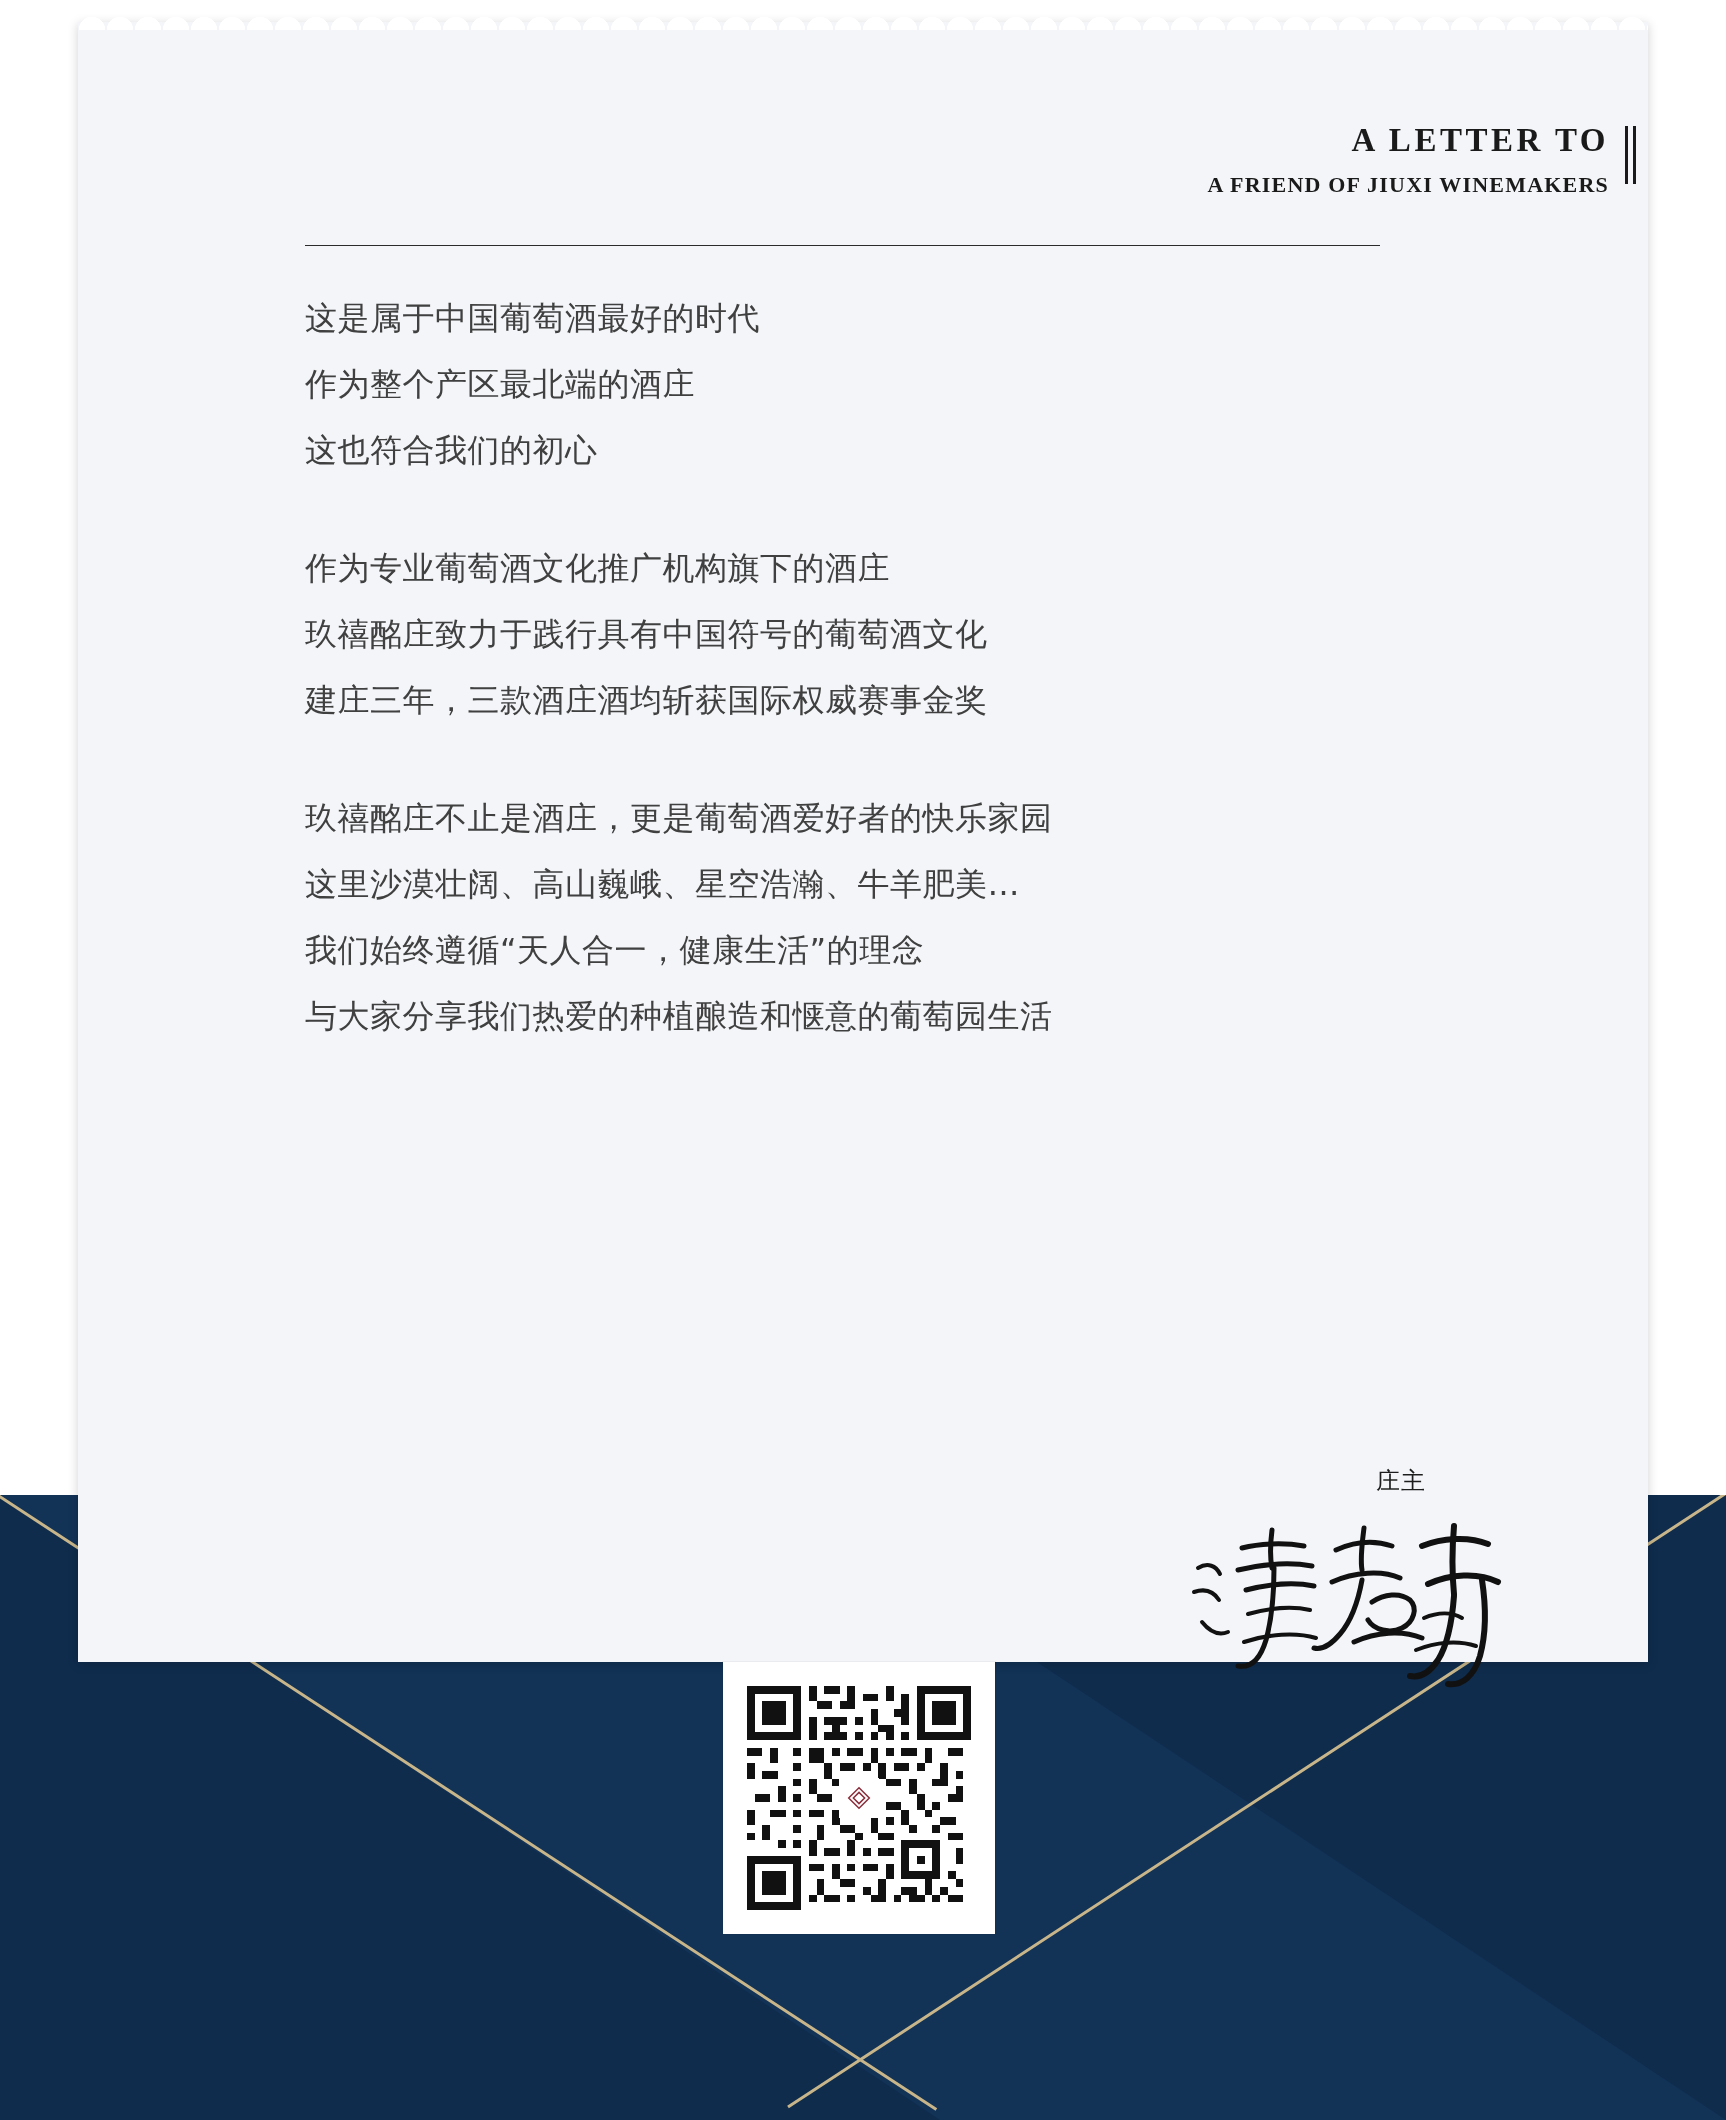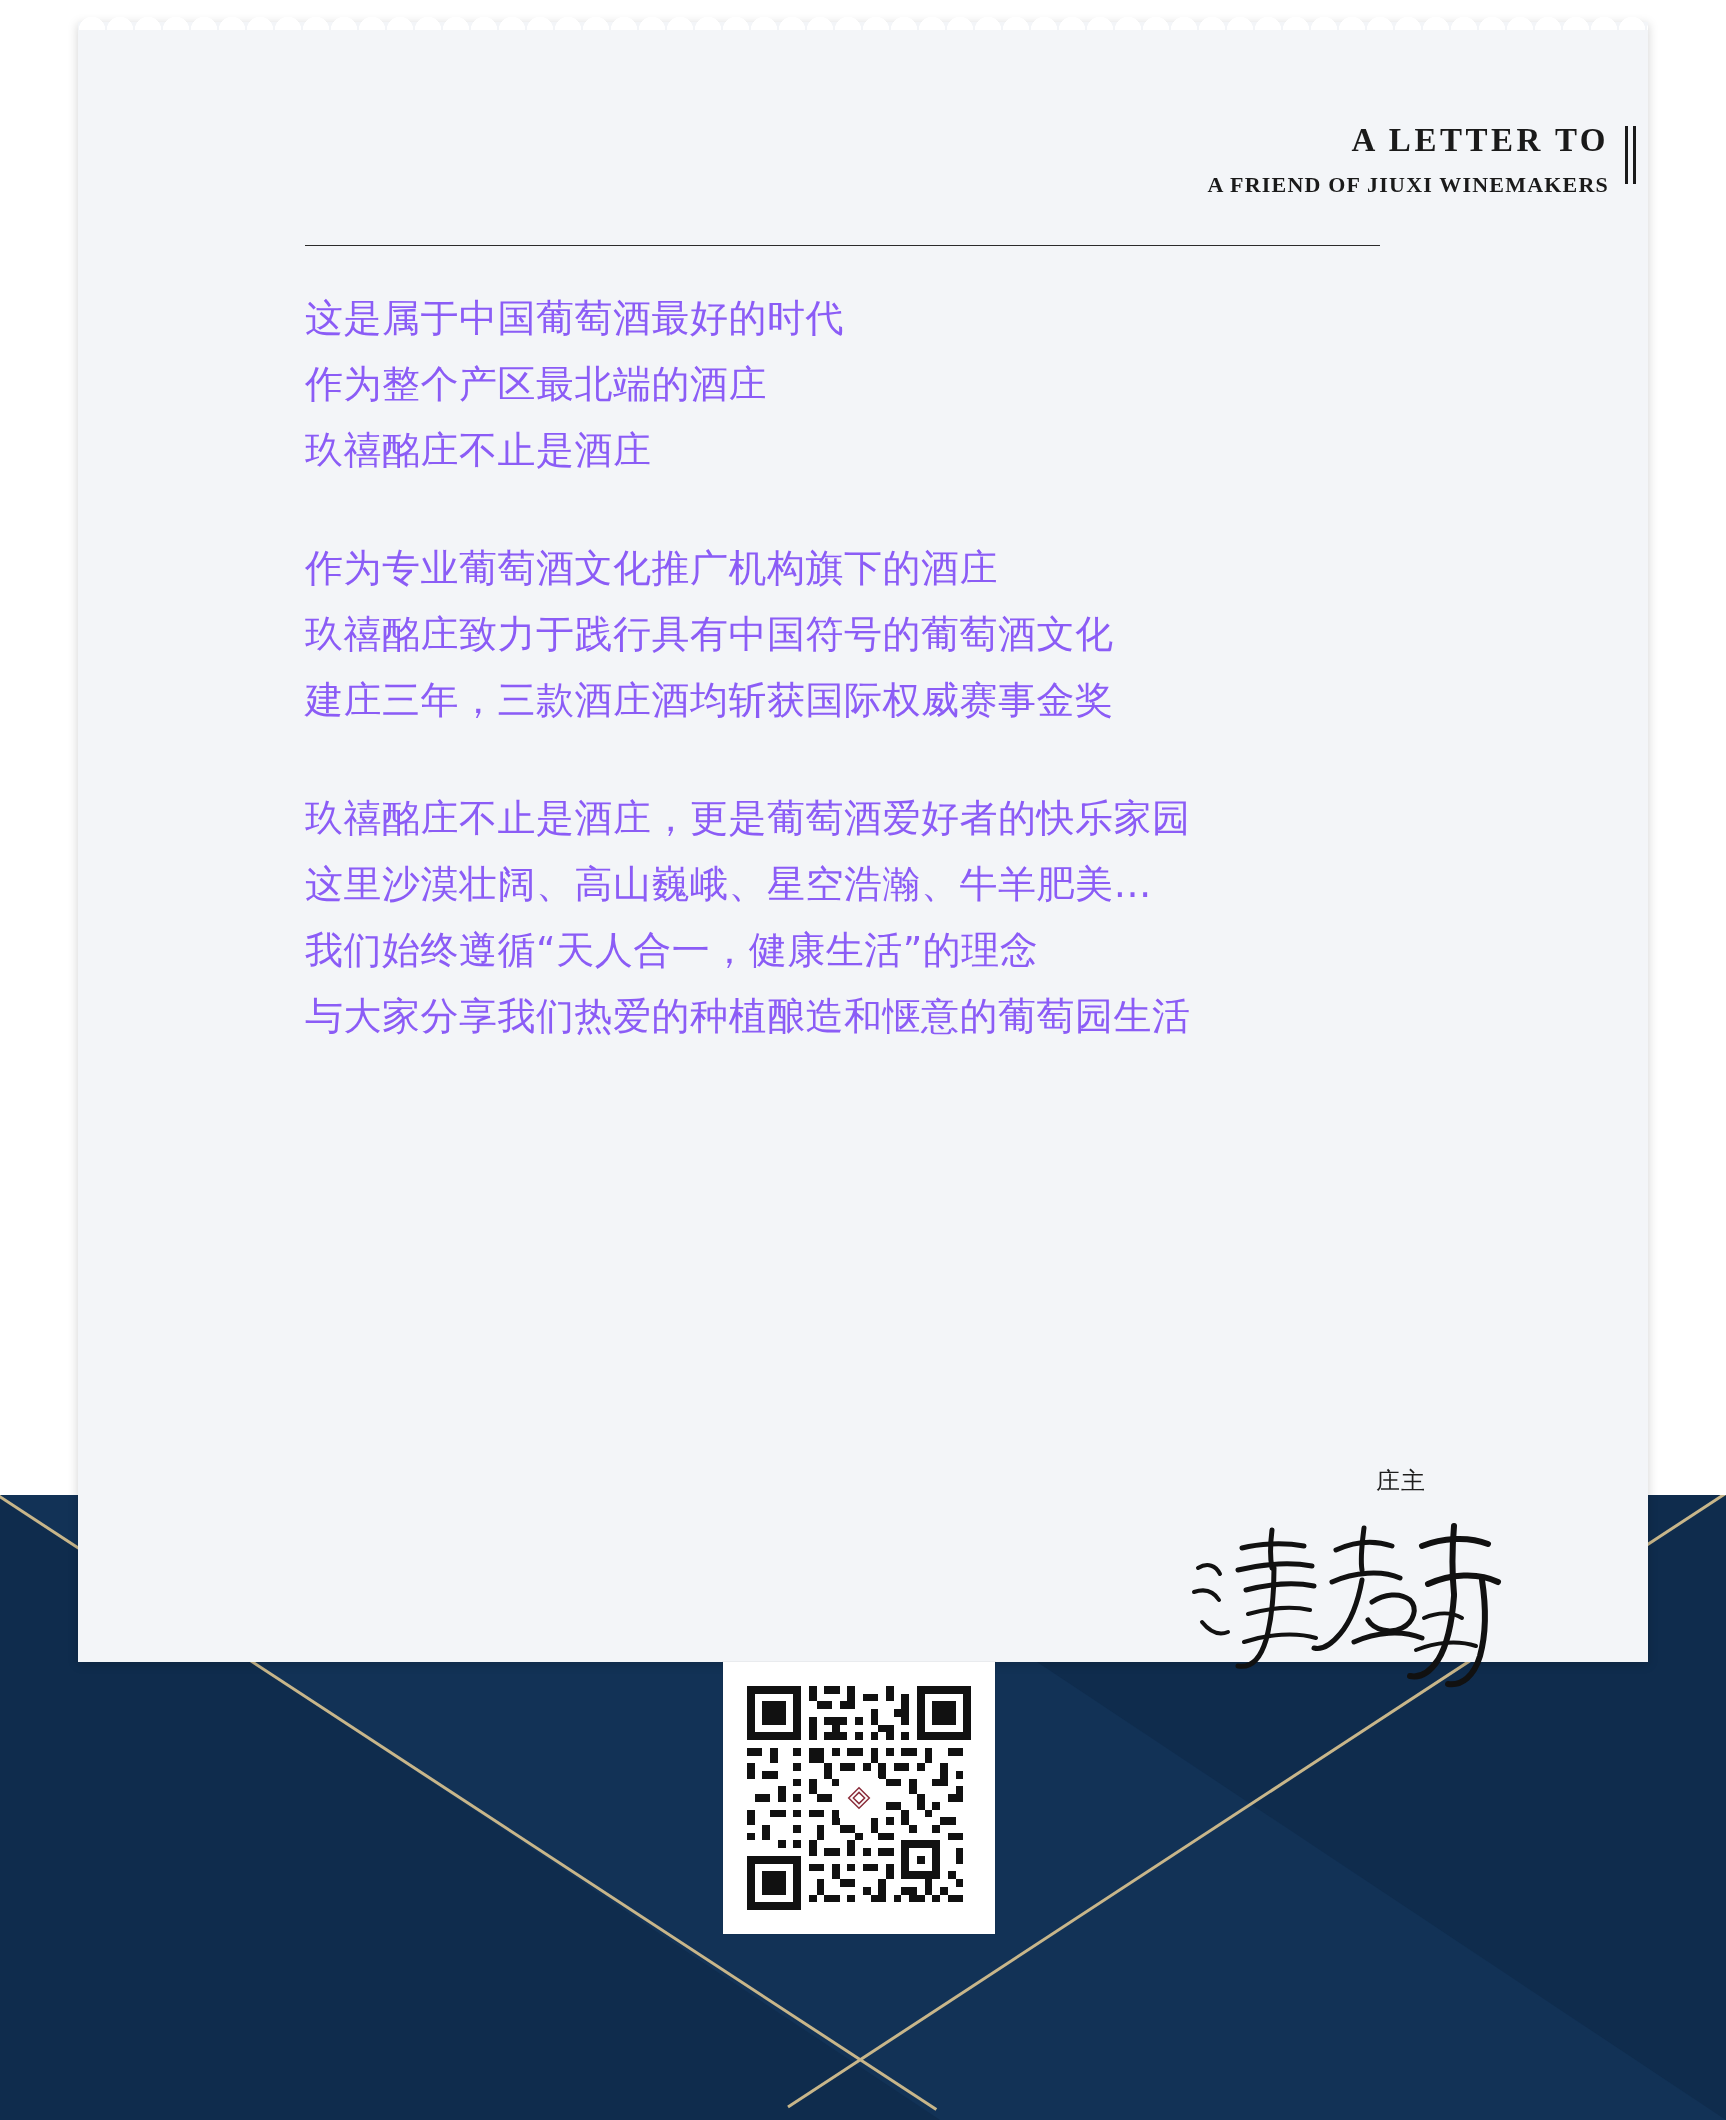--- a/index.html
+++ b/index.html
@@ -147,22 +147,22 @@
     background: #2b2b2b;
   }
 
   
   .body-text {
     position: absolute;
     left: 305px;
     top: 285px;
     width: 1120px;
     font-family: "DejaVu Sans", "Liberation Sans", sans-serif;
-    font-size: 38px;
-    color: #8b5cf6;
+    font-size: 32px;
+    color: #404040;
     line-height: 66px;
     letter-spacing: 0.5px;
   }
   .para {
     margin: 0 0 52px 0;
   }
   .para:last-child { margin-bottom: 0; }
   .line { white-space: nowrap; }
 
   
@@ -245,21 +245,21 @@
           <span></span>
       </div>
     </div>
   </div>
   <div class="header-rule"></div>
 
   <div class="body-text">
     <div class="para">
       <div class="line">这是属于中国葡萄酒最好的时代</div>
       <div class="line">作为整个产区最北端的酒庄</div>
-      <div class="line">玖禧酩庄不止是酒庄</div>
+      <div class="line">这也符合我们的初心</div>
     </div>
     <div class="para">
       <div class="line">作为专业葡萄酒文化推广机构旗下的酒庄</div>
       <div class="line">玖禧酩庄致力于践行具有中国符号的葡萄酒文化</div>
       <div class="line">建庄三年，三款酒庄酒均斩获国际权威赛事金奖</div>
     </div>
     <div class="para">
       <div class="line">玖禧酩庄不止是酒庄，更是葡萄酒爱好者的快乐家园</div>
       <div class="line">这里沙漠壮阔、高山巍峨、星空浩瀚、牛羊肥美…</div>
       <div class="line">我们始终遵循“天人合一，健康生活”的理念</div>

